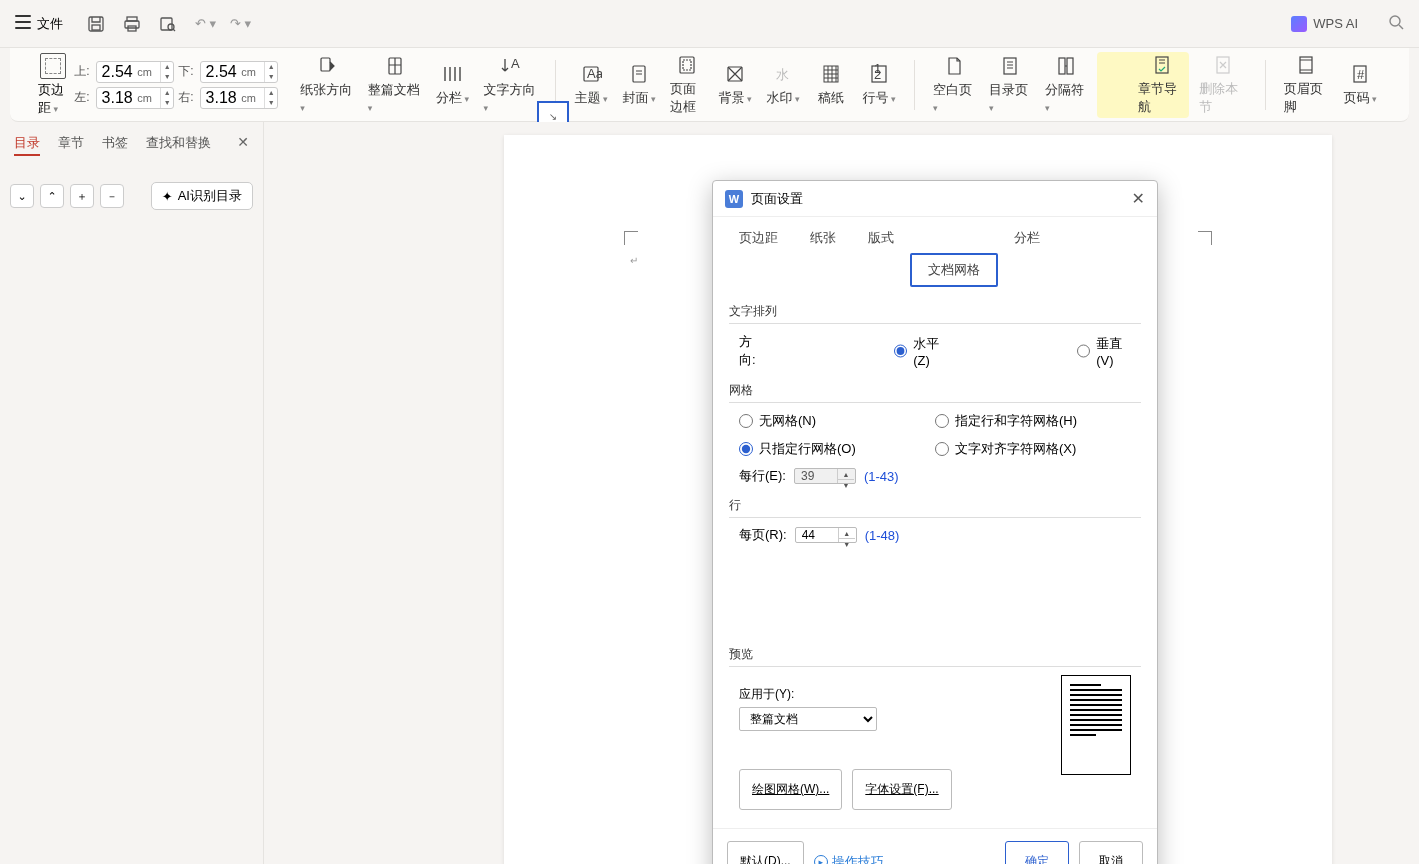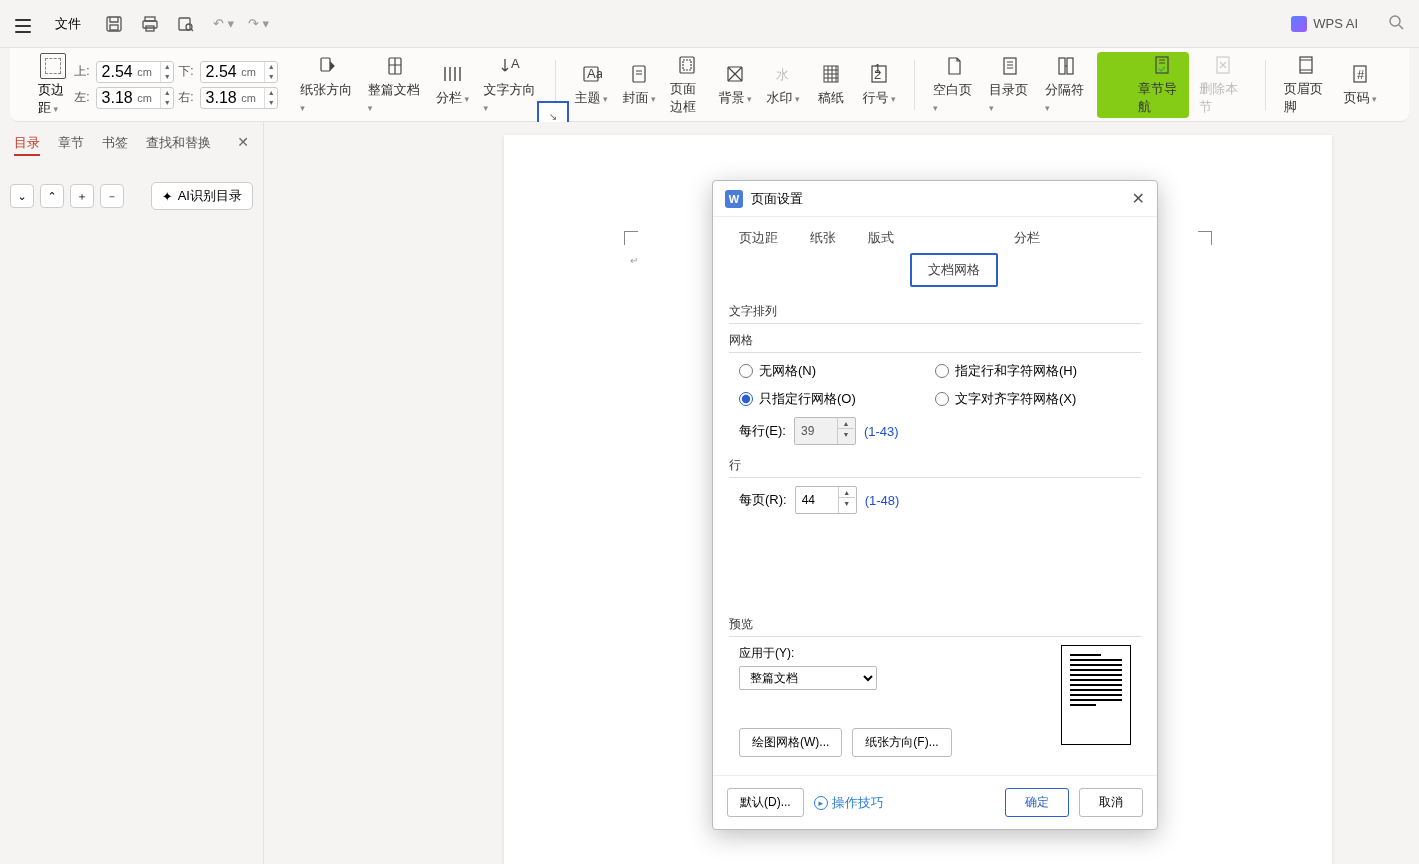--- a/index.html
+++ b/index.html
@@ -1,20 +1,20 @@
 <!DOCTYPE html>
 <html><head>
 <meta charset="utf-8">
 <style>
 * { margin: 0; padding: 0; box-sizing: border-box; font-family: "Microsoft YaHei", -apple-system, sans-serif; font-size: 13px; }
 body { background: #f6f4f2; width: 1419px; height: 864px; overflow: hidden; position: relative; }
 
 
 .menubar { height: 48px; display: flex; align-items: center; padding: 0 15px; gap: 12px; border-bottom: 1px solid #e5e3e0; }
-.menu-hamburger { display: inline-flex; align-items: flex-end; gap: 24px; cursor: pointer; }
+.menu-hamburger { display: inline-flex; align-items: flex-start; gap: 6px; cursor: pointer; }
 .hamburger-icon { width: 16px; height: 14px; display: flex; flex-direction: column; justify-content: space-between; }
 .hamburger-icon span { height: 2px; background: #333; border-radius: 1px; }
 .menubar-icons { display: flex; gap: 18px; margin-left: 12px; }
 .menubar-icon { width: 18px; height: 18px; cursor: pointer; color: #555; display: flex; align-items: center; justify-content: center; }
 .undo-redo { display: flex; gap: 14px; margin-left: 6px; color: #999; }
 .undo-redo span { cursor: pointer; display: flex; align-items: center; }
 .menu-tabs { display: flex; gap: 28px; margin-left: 28px; }
 .menu-tab { padding: 4px 2px; cursor: pointer; color: #333; }
 .menu-tab.active { border: 2px solid #2b5fcf; border-radius: 2px; padding: 4px 8px; }
 .wps-ai { margin-left: auto; display: flex; align-items: center; gap: 6px; color: #555; }
@@ -31,21 +31,21 @@
 .margin-inputs { display: flex; flex-direction: column; gap: 4px; }
 .margin-row { display: flex; align-items: center; gap: 4px; }
 .margin-row label { width: 18px; color: #555; font-size: 12px; }
 .spin-input { display: flex; align-items: center; border: 1px solid #ccc; background: #fff; height: 22px; border-radius: 3px; width: 78px; }
 .spin-input input { border: none; width: 40px; text-align: center; font-size: 16px; outline: none; background: transparent; }
 .spin-input .unit { font-size: 11px; color: #666; }
 .spinners { display:flex; flex-direction:column; margin-left:auto; border-left:1px solid #ddd; }
 .spinners span{ width:12px; height:10px; font-size:7px; text-align:center; line-height:10px; color:#666; cursor:pointer;}
 .ribbon-btn { display: flex; flex-direction: column; align-items: center; gap: 4px; cursor: pointer; min-width: 42px; padding: 2px 4px; font-size: 12px; color: #333; }
 .ribbon-btn.disabled { color: #bbb; }
-.ribbon-btn.active { background: #84cc16; border-radius: 4px; padding-left: 41px; }
+.ribbon-btn.active { background: #fef9c3; border-radius: 4px; padding-left: 41px; }
 .ribbon-ico { width: 22px; height: 22px; display: flex; align-items: center; justify-content: center; color: #333; }
 .dd::after { content: " ▾"; font-size: 9px; color: #888; }
 
 .dialog-launcher { position:absolute; left:537px; top:101px; width:32px; height:30px; border:2px solid #2b5fcf; background:#fff; display:flex; align-items:center; justify-content:center; font-size:10px; color:#666; cursor:pointer; }
 
 
 .sidepanel { position:absolute; left:0; top:122px; bottom:0; width:264px; background:#f6f4f2; border-right:1px solid #e5e3e0; padding:6px 10px; }
 .side-tabs { display:flex; gap:18px; align-items:flex-start; padding:6px 4px; }
 .side-tab { color:#555; cursor:pointer; font-size:13px; }
 .side-tab.active { color:#c1392b; border-bottom:2px solid #c1392b; padding-bottom:2px; }
@@ -70,36 +70,36 @@
 .dlg-tab { padding:6px 16px; cursor:pointer; color:#444; font-size:13px; }
 .dlg-tab.active { border:2px solid #2b5fcf; border-radius:2px;margin-top:30px; }
 .dlg-body { padding:8px 16px 14px; }
 .sect-title { font-size:12px; color:#333; margin:8px 0 4px; }
 .sect-title.underline { border-bottom:1px solid #ddd; padding-bottom:3px; }
 .radio-row { display:flex; gap:130px; padding:5px 10px; align-items:center; }
 .radio-grid { display:grid; grid-template-columns:1fr 1fr; row-gap:10px; padding:5px 10px; }
 .radio { display:flex; align-items:center; gap:6px; font-size:12px; cursor:pointer; }
 input[type=radio]{ accent-color:#2b5fcf; width:14px; height:14px; }
 .field-row { display:flex; align-items:center; gap:8px; padding:4px 10px; font-size:12px; }
-.num-box { display:flex; border:1px solid #bbb; background:#fff; height:28px; width:62px; border-radius:2px; }
+.num-box { display:flex; border:1px solid #bbb; background:#fff; height:16px; width:62px; border-radius:2px; }
 .num-box.disabled { background:#f0f0f0; color:#999; }
 .num-box input { border:none; width:42px; text-align:left; padding-left:6px; font-size:12px; outline:none; background:transparent; }
 .num-spin { display:flex; flex-direction:column; border-left:1px solid #ccc; }
 .num-spin span { width:16px; height:11px; font-size:7px; text-align:center; line-height:11px; cursor:pointer; color:#555; }
 .num-spin span:first-child{ border-bottom:1px solid #ccc; }
 .hint { color:#1d4ed8; }
 .preview-row { display:flex; gap:20px; align-items:flex-start; padding:4px 10px; }
 .preview-left { flex:1; }
 .apply-select { width:138px; height:24px; border:1px solid #bbb; border-radius:2px; padding:2px 6px; font-size:12px; background:#fff; margin-top:4px; }
 .preview-doc { width:70px; height:100px; border:1.5px solid #000; background:#fff; padding:8px 8px 14px; display:flex; flex-direction:column; gap:3px; }
 .preview-doc span { height:2px; background:#000; }
 .preview-doc span:nth-child(1){width:60%}
 .preview-doc span:last-child{width:50%}
 .btn-row { display:flex; gap:10px; padding:4px 10px; margin-top:8px; }
-.btn { border:1px solid #bbb; background:#fff; padding:5px 12px; font-size:12px; border-radius:3px; cursor:pointer; }
+.btn { border:1px solid #bbb; background:#fff; padding:11px 12px; font-size:12px; border-radius:3px; cursor:pointer;text-decoration:underline; }
 .dlg-footer { display:flex; align-items:center; gap:10px; padding:12px 14px; border-top:1px solid #eee; }
 .link { color:#2b7dd8; font-size:12px; cursor:pointer; display:flex; align-items:center; gap:4px; }
 .link-ico { width:14px; height:14px; border:1.5px solid #2b7dd8; border-radius:50%; font-size:9px; display:flex; align-items:center; justify-content:center; }
 .spacer { flex:1; }
 .btn.primary { border-color:#2b5fcf; color:#2b5fcf; min-width:64px; }
 .btn.min { min-width:64px; }
 </style>
 </head>
 <body>
 
@@ -412,20 +412,31 @@
   </div>
   <div class="dlg-tabs">
     <span class="dlg-tab">页边距</span>
     <span class="dlg-tab">纸张</span>
     <span class="dlg-tab">版式</span>
     <span class="dlg-tab active">文档网格</span>
     <span class="dlg-tab">分栏</span>
   </div>
   <div class="dlg-body">
     <div class="sect-title underline">文字排列</div>
+    <div class="radio-row">
+      <span>方向:</span>
+      <label class="radio">
+          <input type="radio" name="dir" checked="" style="">
+          <span>水平(Z)</span>
+        </label>
+      <label class="radio">
+          <input type="radio" name="dir" style="">
+          <span>垂直(V)</span>
+        </label>
+    </div>
 
     <div class="sect-title underline">网格</div>
     <div class="radio-grid">
       <label class="radio">
           <input type="radio" name="grid" style="">
           <span>无网格(N)</span>
         </label>
       <label class="radio">
           <input type="radio" name="grid" style="">
           <span>指定行和字符网格(H)</span>
@@ -463,25 +474,25 @@
           </span>
         </div>
       <span class="hint">(1-48)</span>
     </div>
 
     <div style="height:90px"></div>
 
     <div class="sect-title underline">预览</div>
     <div class="preview-row">
       <div class="preview-left">
-        <div style="font-size:12px;">应用于(Y):</div>
+        <div style="font-size:12px;margin-top:11px;">应用于(Y):</div>
         <select class="apply-select"><option>整篇文档</option></select>
         <div class="btn-row" style="margin-top:38px; padding:0;">
           <button class="btn">绘图网格(W)...</button>
-          <button class="btn">纸张方向(F)...</button>
+          <button class="btn">字体设置(F)...</button>
         </div>
       </div>
       <div class="preview-doc">
         <span></span>
           <span></span>
           <span></span>
           <span></span>
           <span></span>
           <span></span>
           <span></span>

